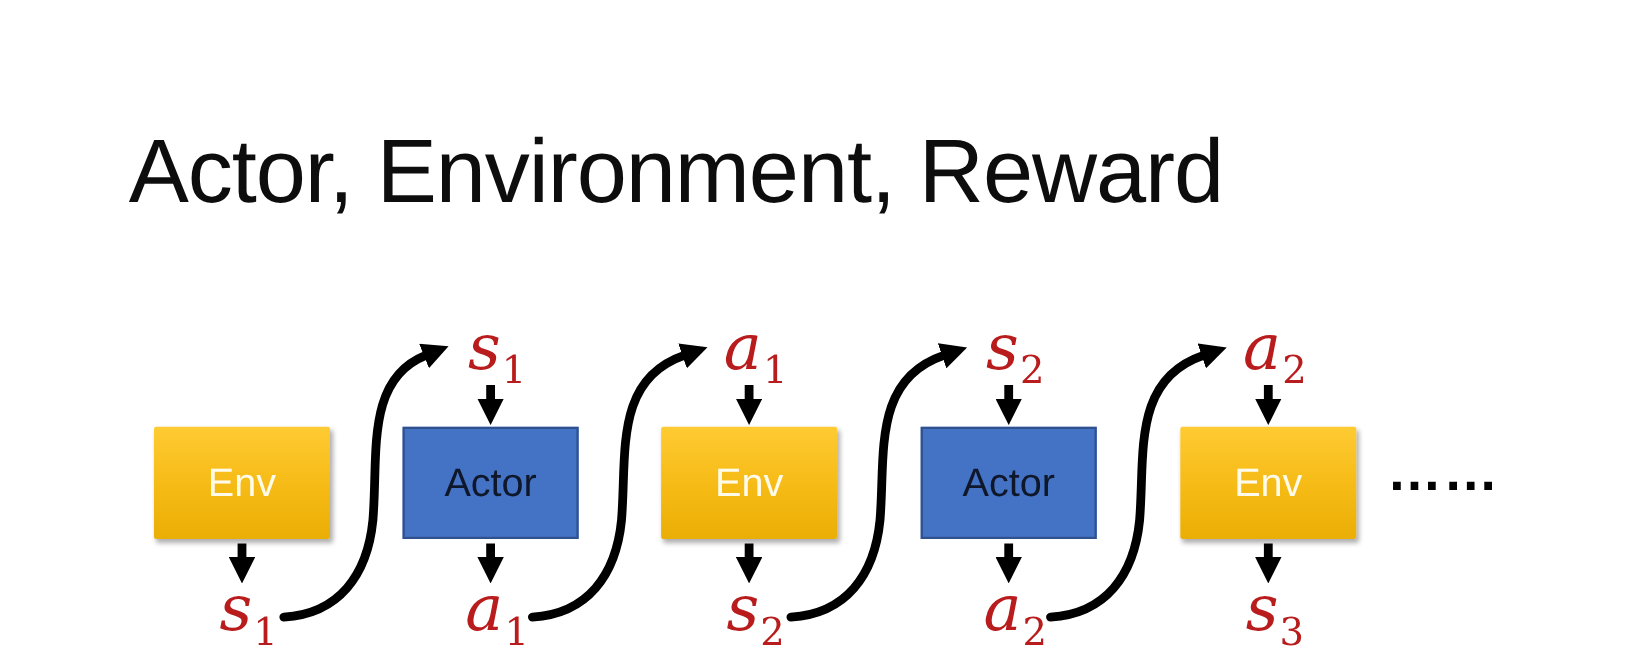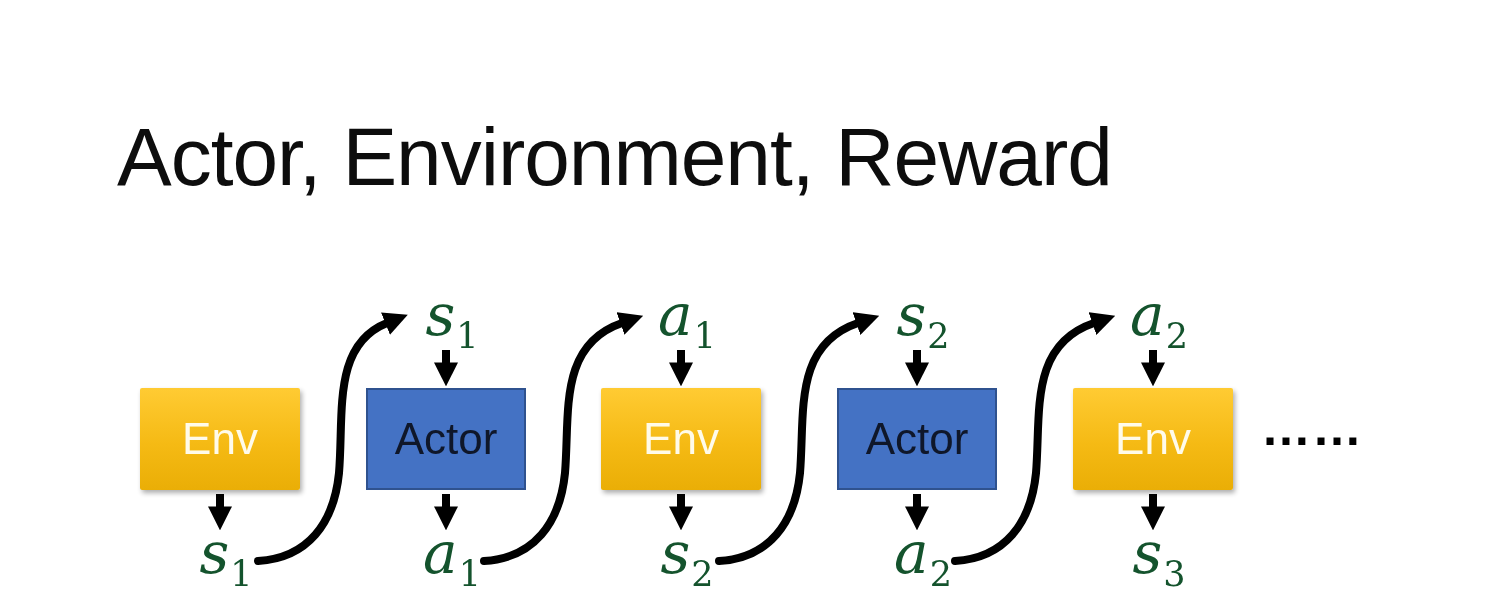--- a/index.html
+++ b/index.html
@@ -8,34 +8,34 @@
     overflow:hidden; font-family:"Liberation Sans", sans-serif;
   }
   .slide-title {
     position:absolute; left:117px; top:116px; margin:0;
     font-size:82px; font-weight:300; letter-spacing:-1px;
     color:#0d0d0d; line-height:1; white-space:nowrap;
   }
   .box {
     position:absolute; width:160px; height:102px;
     display:flex; align-items:center; justify-content:center;
-    font-size:44px; line-height:1; box-sizing:border-box;
+    font-size:36px; line-height:1; box-sizing:border-box;
   }
   .box.env {
     background:linear-gradient(180deg,#FFCB33 0%,#F5BA14 55%,#EAAE06 100%);
     border-radius:2px; box-shadow:2px 3px 5px rgba(0,0,0,0.32);
     color:#FFFBEA;
   }
   .box.actor {
     background:#4472C4; border:2.5px solid #2F528F; color:#0f172a;
   }
   .mlabel {
     position:absolute; transform:translateX(-50%);
     font-family:"DejaVu Serif","Liberation Serif",serif; font-style:italic;
-    color:#14532d; line-height:1; white-space:nowrap;
+    color:#b91c1c; line-height:1; white-space:nowrap;
   }
   .mbase { font-size:58px; }
   .msub  { font-size:35px; font-style:normal; vertical-align:-13px; margin-left:1px; }
   .ellipsis {
     position:absolute; left:1261px; top:403px;
     font-size:50px; font-weight:700; line-height:1; letter-spacing:1px;
     color:#000; white-space:nowrap;
   }
   svg.arrow-layer { position:absolute; left:0; top:0; pointer-events:none; }
 </style>

